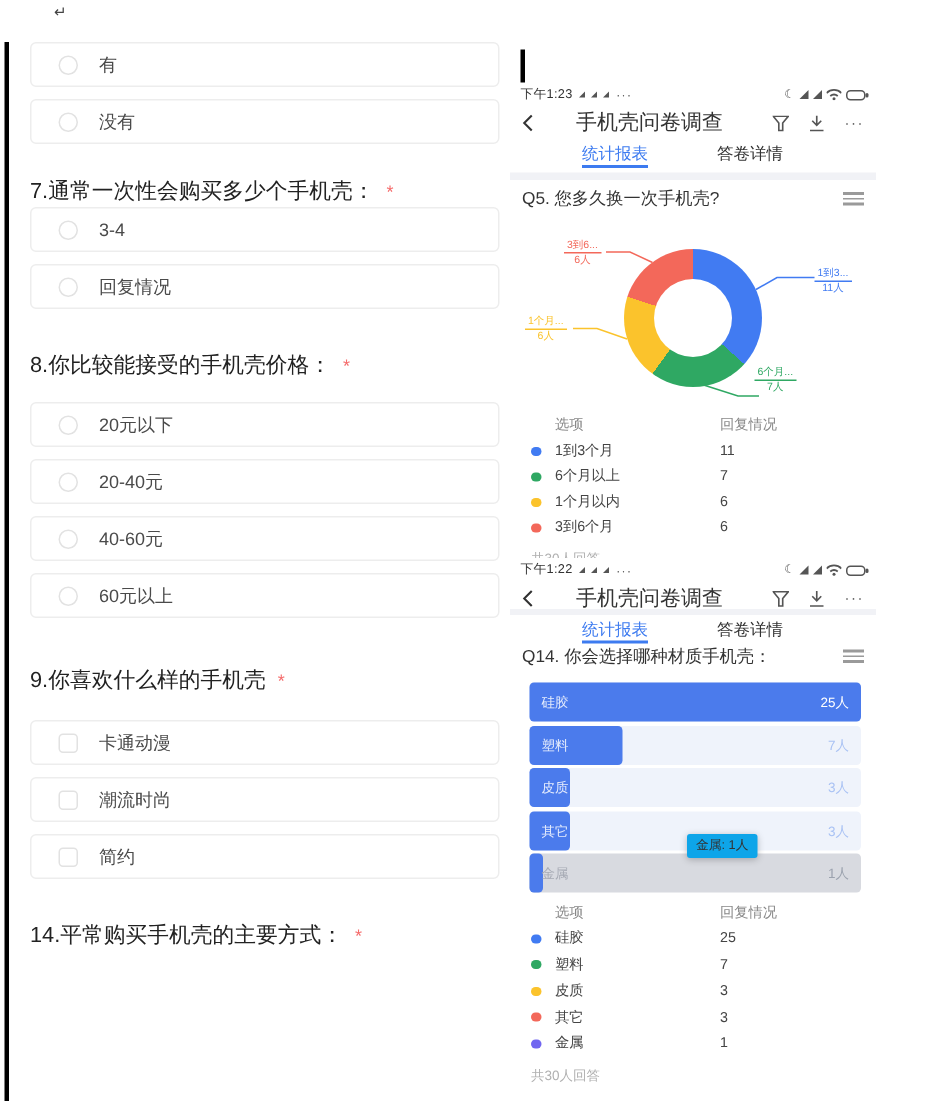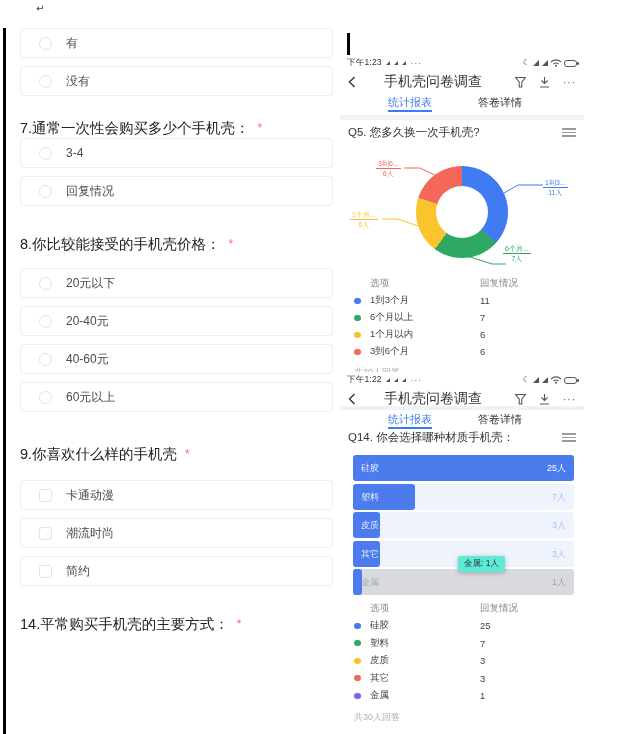--- a/index.html
+++ b/index.html
@@ -86,21 +86,21 @@
   .bar-track { position:absolute; inset:0; background:#eff3fb; border-radius:3px; }
   .bar-row.hl { background:#d8dae0; border-radius:3px; }
   .bar-row.hl .bar-track { background:transparent; }
   .bar-fill { position:absolute; left:0; top:0; bottom:0; border-radius:3px; }
   .bar-cat { position:absolute; left:8px; top:7px; font-size:9px; color:rgba(255,255,255,.85); z-index:2; }
   .bar-row.hl .bar-cat { color:#a7abb5; }
   .bar-val { position:absolute; right:8px; top:7px; font-size:9px; z-index:2; }
   .bar-val.inbar { color:#fff; }
   .bar-val.outbar { color:#a9c2f4; }
   .bar-row.hl .bar-val { color:#9ba2ae; }
-  .tooltip { position:absolute; left:105px; top:-13px; background:#5eead4; border-radius:2px; box-shadow:0 1px 5px rgba(0,0,0,.25); padding:2px 6px; font-size:8.5px; color:#333; z-index:5; white-space:nowrap; }
+  .tooltip { position:absolute; left:105px; top:-13px; background:#0ea5e9; border-radius:2px; box-shadow:0 1px 5px rgba(0,0,0,.25); padding:2px 6px; font-size:8.5px; color:#333; z-index:5; white-space:nowrap; }
   .p2-table { top:228px; }
   .lrow2 { height:17.5px; }
 </style>
 </head>
 <body>
 
 <span class="pilcrow top">↵</span>
 <span class="pilcrow bottom">↵</span>
 <div class="vline form-border"></div>
 <div class="vline seg1"></div>

